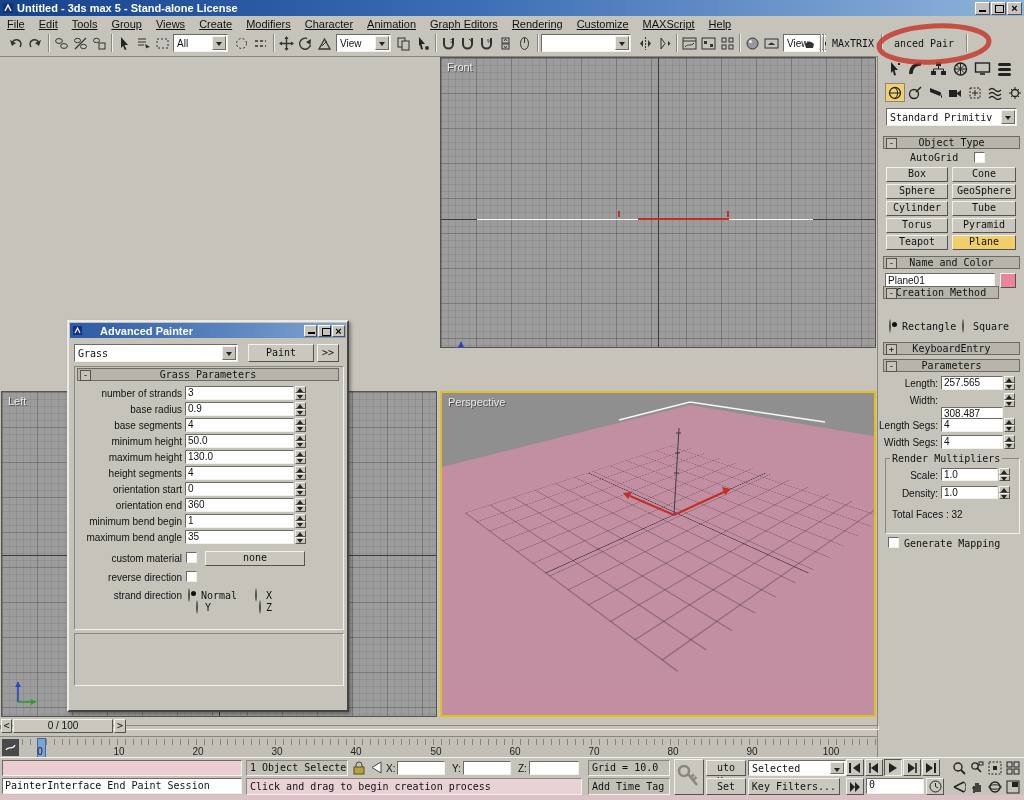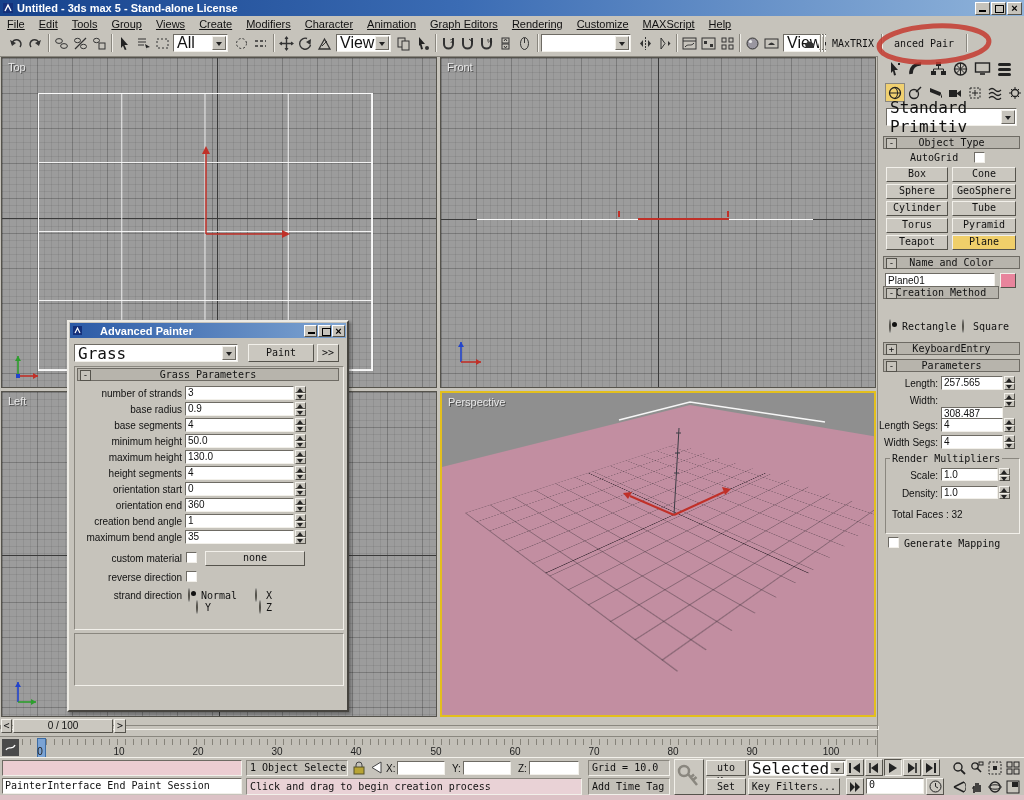--- a/index.html
+++ b/index.html
@@ -14,21 +14,21 @@
           margin-left:1px;box-sizing:border-box;}
   .ic-min::after{content:"";position:absolute;left:3px;bottom:2px;width:7px;height:2px;background:#000;}
   .ic-max::after{content:"";position:absolute;left:3px;top:2px;width:7px;height:6px;border:1px solid #000;}
   .ic-close::after{content:"×";position:absolute;left:0;right:0;top:-1px;text-align:center;font-size:11px;color:#000;}
   .menubar{left:0;top:16px;width:1024px;height:15px;display:flex;align-items:center;background:#c6c3bb;border-bottom:1px solid #98958b;}
   .menuitem{padding:0 7px;text-decoration:underline;}
   .toolbar{left:0;top:31px;width:1024px;height:25px;background:#c6c3bb;border-bottom:1px solid #8a877f;}
   .tbtn{position:absolute;top:2px;width:19px;height:20px;display:flex;align-items:center;justify-content:center;}
   .tsep{position:absolute;top:3px;width:1px;height:18px;background:#8a877f;box-shadow:1px 0 0 #efede7;}
   .dd{position:absolute;top:3px;height:18px;background:#fff;border:1px solid;border-color:#6e6b64 #f2f0ea #f2f0ea #6e6b64;
-      box-sizing:border-box;display:flex;align-items:center;padding-left:3px;font-size:16px;}
+      box-sizing:border-box;display:flex;align-items:center;padding-left:3px;font-size:10px;}
   .ddarrow{position:absolute;right:1px;top:1px;bottom:1px;width:14px;background:#c6c3bb;border:1px solid;
            border-color:#f2f0ea #6e6b64 #6e6b64 #f2f0ea;box-sizing:border-box;}
   .ddarrow::after{content:"";position:absolute;left:3px;top:5px;border-left:3px solid transparent;border-right:3px solid transparent;border-top:4px solid #222;}
   .flatbtn{position:absolute;top:2px;height:21px;display:flex;align-items:center;justify-content:center;
            font-family:"DejaVu Sans Mono",monospace;font-size:10px;background:#c6c3bb;}
   
   .vp{position:absolute;background:#9c9c9c;border:1px solid #55534c;overflow:hidden;box-sizing:border-box;}
   .vp.active{border:2px solid #e3bf1d;}
   .grid-bg{background-image:
       linear-gradient(rgba(0,0,0,.16) 1px, transparent 1px),
@@ -320,39 +320,22 @@
         </svg>
       </span>
     <span class="tsep" style="left:820px"></span>
       <span class="tsep" style="left:823px"></span>
     <span class="flatbtn" style="left:826px;width:54px">MAxTRIX</span>
     <span class="tsep" style="left:881px"></span>
     <span class="flatbtn" style="left:884px;width:80px">anced Pair</span>
     <span class="tsep" style="left:966px"></span>
   </div>
 
-  <div class="vp grid-bg" style="left:1px;top:57px;width:436px;height:331px">
-    <div class="axisV" style="left:215px"></div>
-    <div class="axisH" style="top:160px"></div>
-    <div class="planewire" style="left:36px;top:35px;width:333px;height:276px"></div>
-    <svg class="ab ic" style="left:0;top:0" width="436" height="331">
-      <path d="M204 176 V96 M204 176 H280" stroke="#c03028" stroke-width="1.5" fill="none"></path>
-      <path d="M204 88 l-4 8 h8 Z M288 176 l-8 -4 v8 Z" fill="#c03028"></path>
-    </svg>
-    <svg class="ab ic" style="left:8px;top:290px" width="36" height="36">
-      <path d="M8 28 V8" stroke="#2e9e2e" stroke-width="1.6"></path>
-        <path d="M8 8 l-3 5 h6 Z" fill="#2e9e2e"></path>
-      <path d="M8 28 H28" stroke="#c03028" stroke-width="1.6"></path>
-        <path d="M28 28 l-5 -3 v6 Z" fill="#c03028"></path>
-      <rect x="6" y="26" width="4" height="4" fill="#2244cc"></rect>
-    </svg>
-    <span class="vplabel">Top</span>
-  </div>
-
-  <div class="vp grid-bg" style="left:440px;top:57px;width:436px;height:331px">
+
+  <div class="vp grid-bg" style="left:440px;top:57px;width:436px;height:291px">
     <div class="axisV" style="left:217px"></div>
     <div class="axisH" style="top:161px"></div>
     <div class="ab" style="left:36px;top:161px;width:336px;height:1px;background:#fafafa"></div>
     <div class="ab" style="left:197px;top:160px;width:91px;height:2px;background:#c03028"></div>
     <div class="ab" style="left:177px;top:153px;width:2px;height:6px;background:#c03028"></div>
     <div class="ab" style="left:286px;top:153px;width:2px;height:6px;background:#c03028"></div>
     <svg class="ab ic" style="left:12px;top:276px" width="36" height="36">
       <path d="M8 28 V8" stroke="#2244cc" stroke-width="1.6"></path>
         <path d="M8 8 l-3 5 h6 Z" fill="#2244cc"></path>
       <path d="M8 28 H28" stroke="#c03028" stroke-width="1.6"></path>
@@ -619,21 +602,21 @@
         <i class="dn"></i>
       </span>
 
     <span class="lab rlab" style="left:4px;top:178px;width:109px">orientation end</span>
     <div class="fld ab" style="left:116px;top:176px;width:109px;height:14px">360</div>
     <span class="spin" style="left:226px;top:176px;height:14px">
         <i class="up"></i>
         <i class="dn"></i>
       </span>
 
-    <span class="lab rlab" style="left:4px;top:194px;width:109px">creation bend angle</span>
+    <span class="lab rlab" style="left:4px;top:194px;width:109px">minimum bend begin</span>
     <div class="fld ab" style="left:116px;top:192px;width:109px;height:14px">1</div>
     <span class="spin" style="left:226px;top:192px;height:14px">
         <i class="up"></i>
         <i class="dn"></i>
       </span>
 
     <span class="lab rlab" style="left:4px;top:210px;width:109px">maximum bend angle</span>
     <div class="fld ab" style="left:116px;top:208px;width:109px;height:14px">35</div>
     <span class="spin" style="left:226px;top:208px;height:14px">
         <i class="up"></i>

